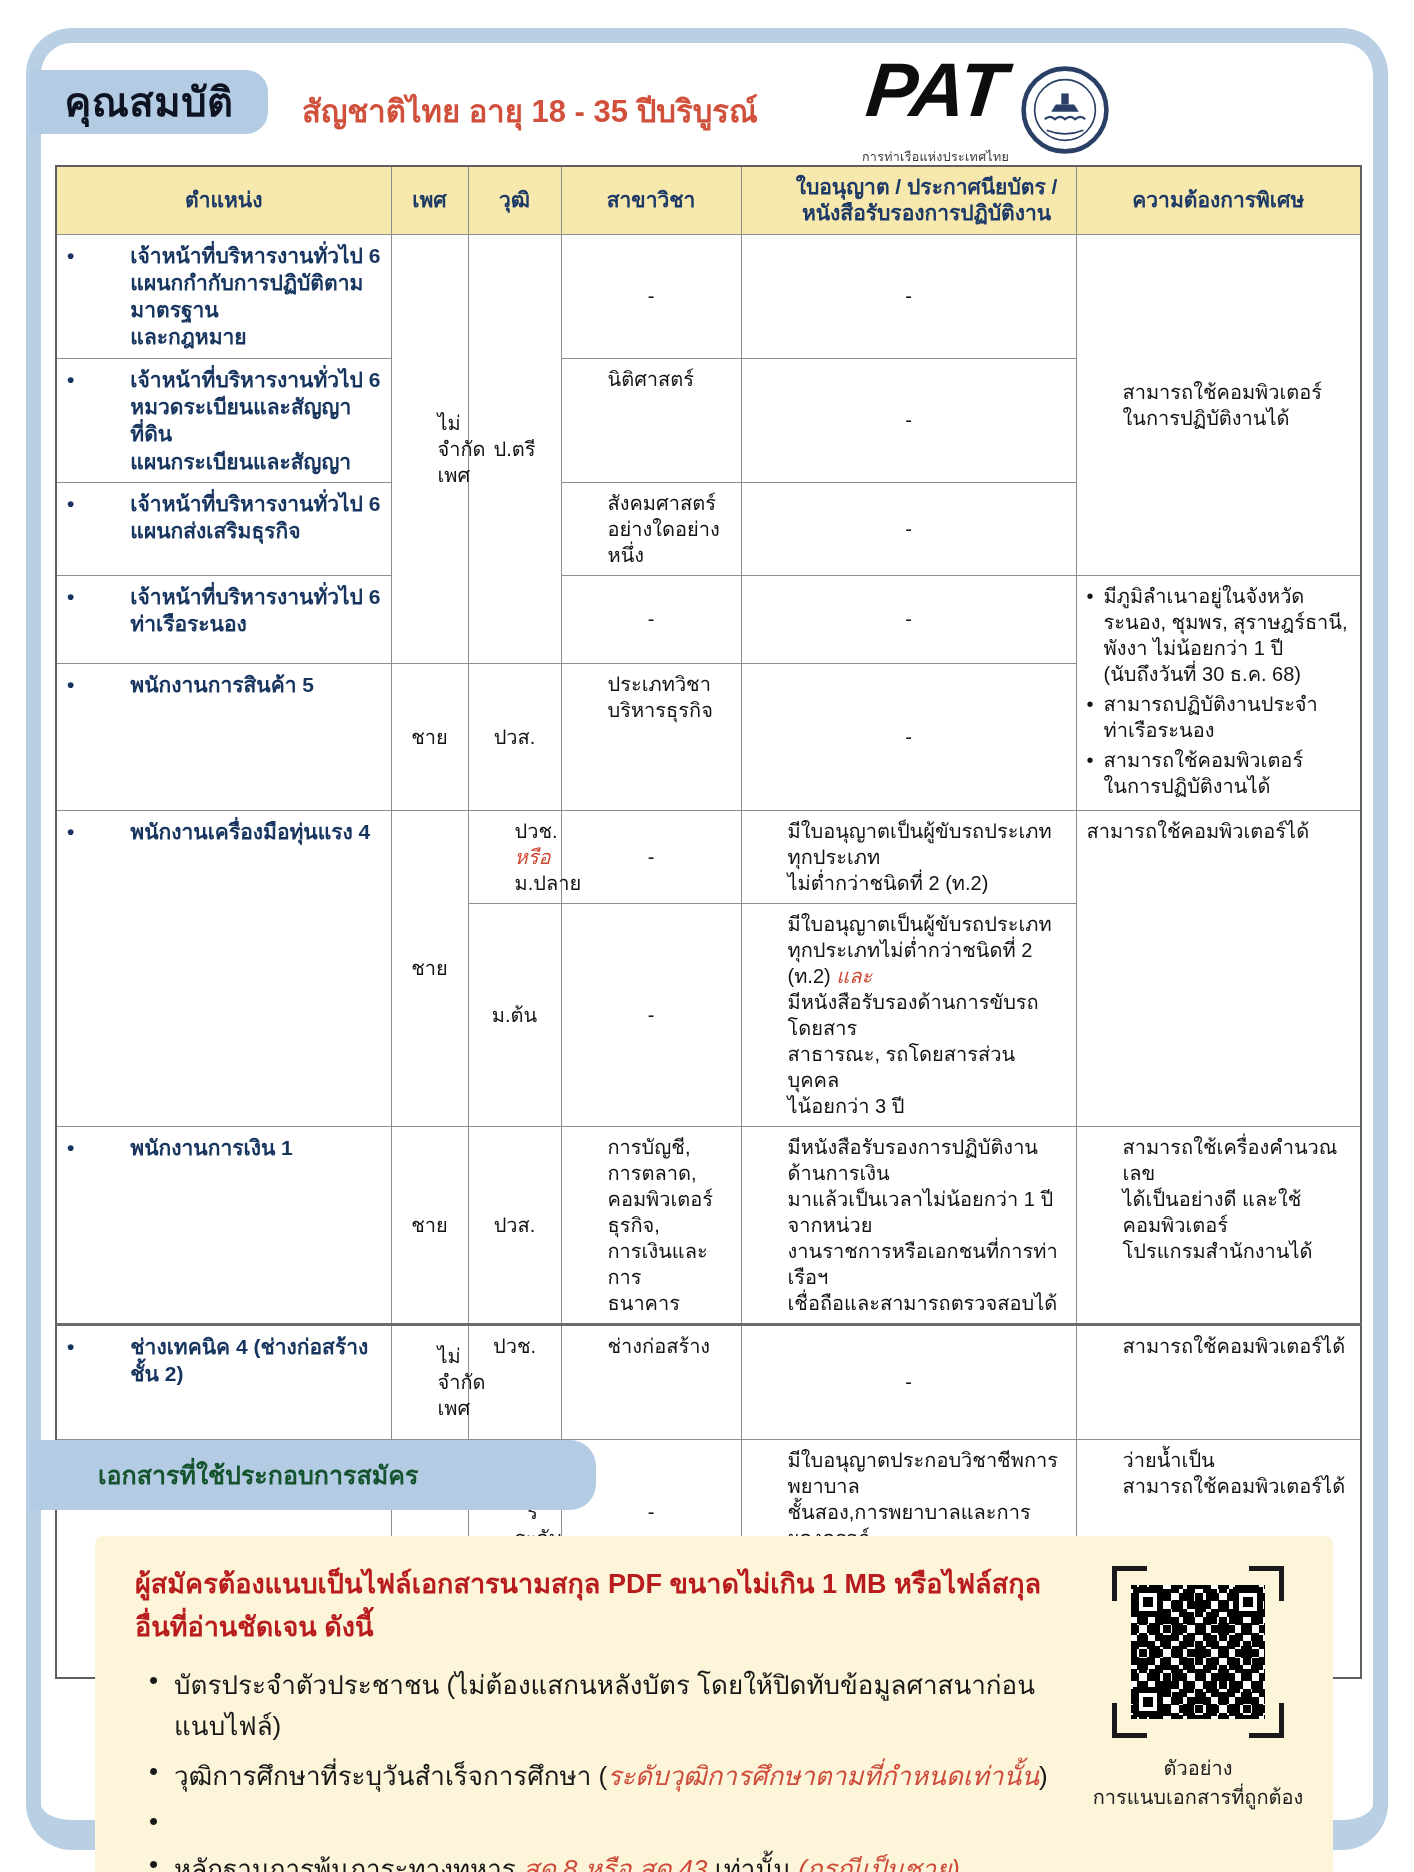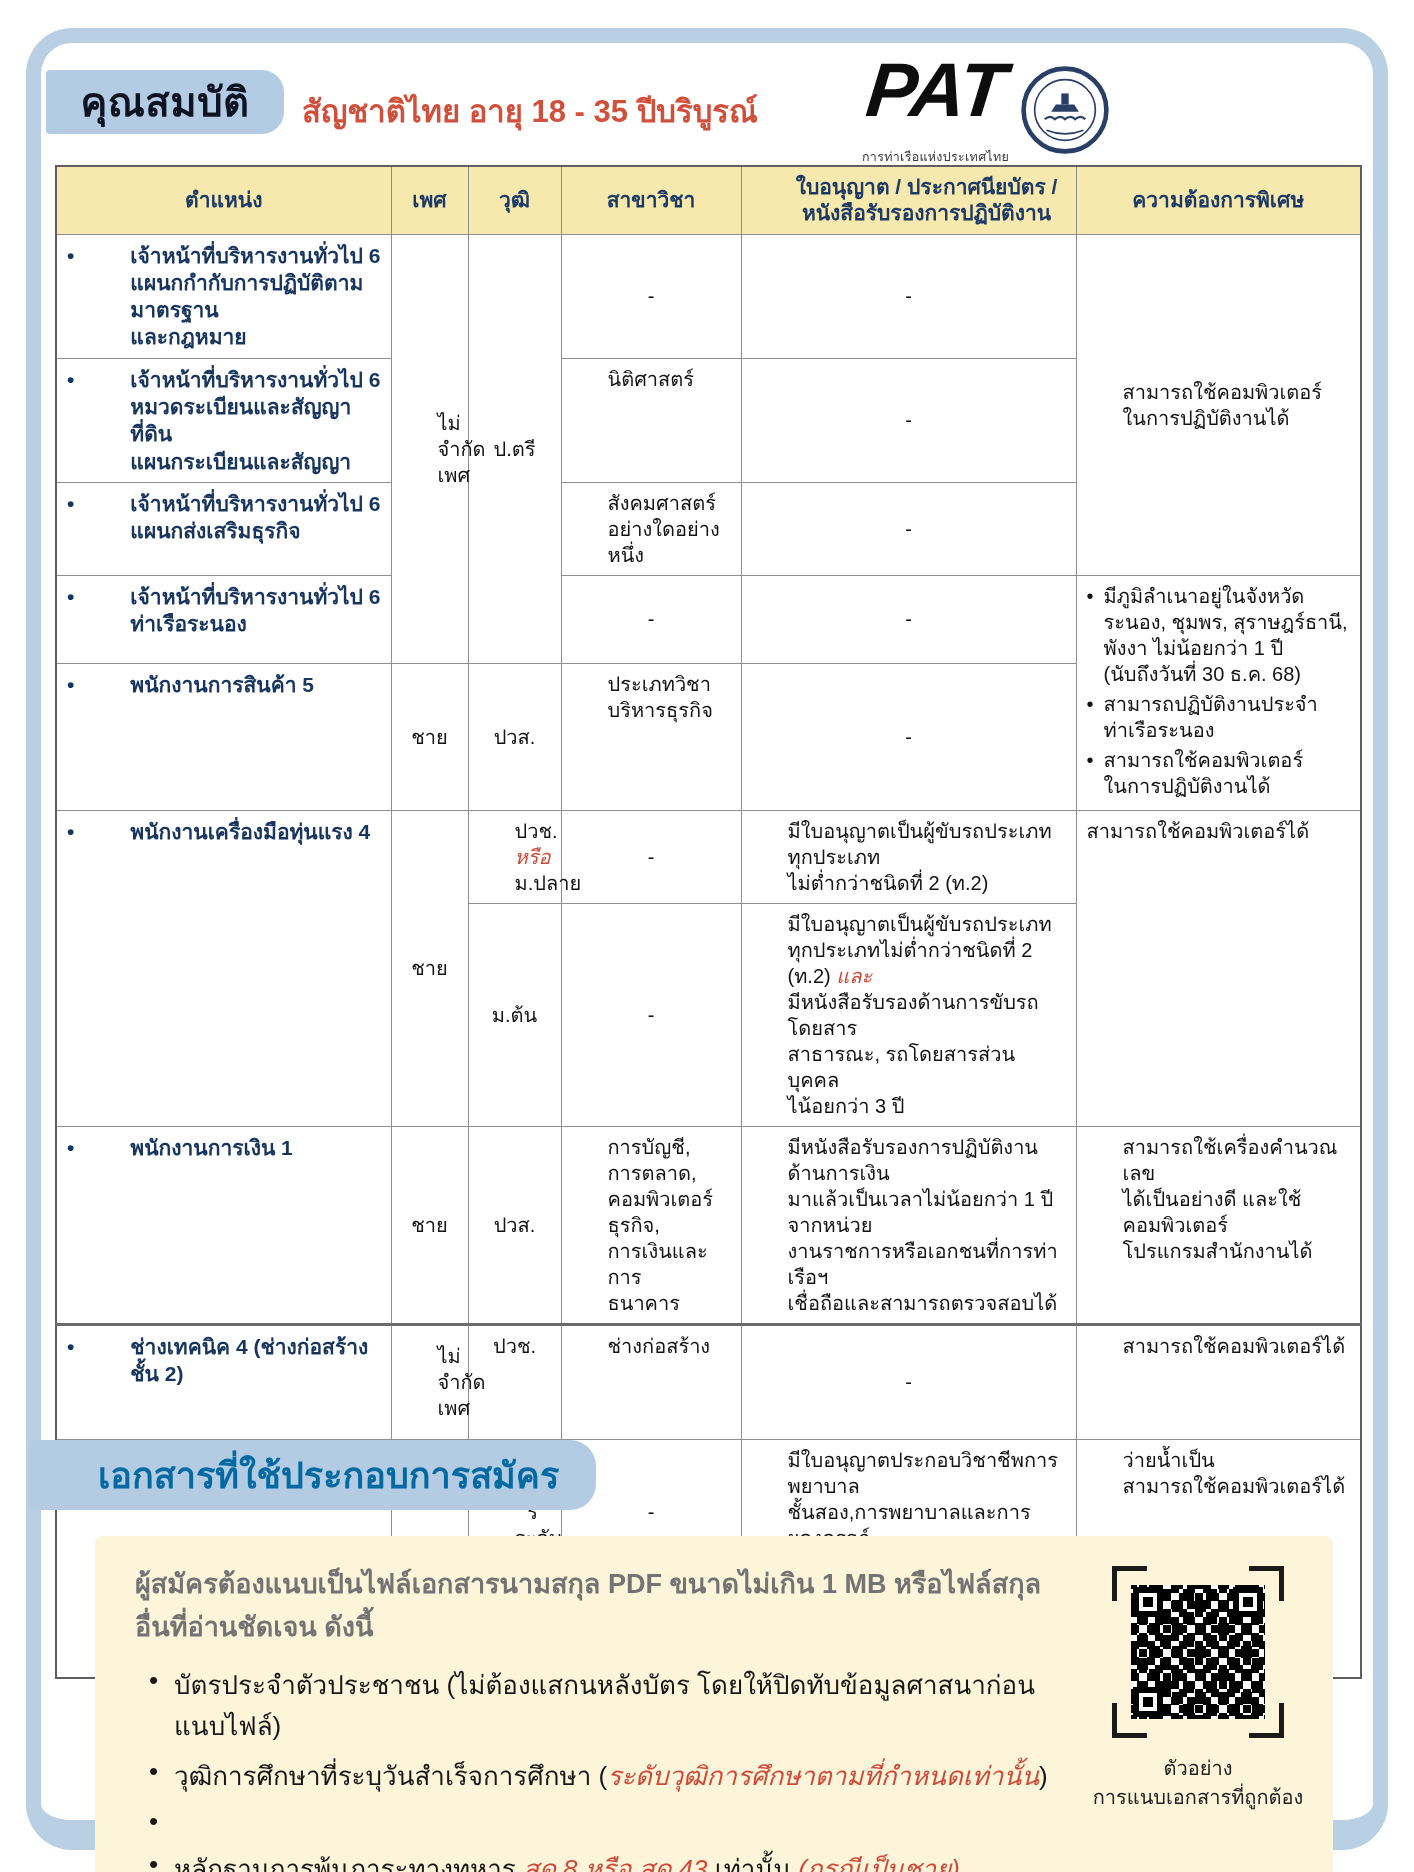--- a/index.html
+++ b/index.html
@@ -9,21 +9,21 @@
     font-family:"Liberation Sans", sans-serif;
     -webkit-font-smoothing:antialiased;
   }
   .frame{
     position:absolute;left:26px;top:28px;right:26px;bottom:22px;
     border:15px solid #b9cfe3;border-bottom-width:30px;
     border-radius:46px;pointer-events:none;z-index:0;
   }
   
   .title-banner{
-    position:absolute;left:46px;top:70px;width:238px;height:64px;
+    position:absolute;left:30px;top:70px;width:238px;height:64px;
     background:#b3cce4;border-radius:4px 22px 22px 4px;
     display:flex;align-items:center;justify-content:center;z-index:2;
   }
   .title-banner .t{font-size:40px;font-weight:800;color:#0e1322;letter-spacing:.5px;}
   .subtitle{
     position:absolute;left:302px;top:86px;z-index:2;
     font-size:31px;font-weight:700;color:#d0503c;
   }
   .logo{
     position:absolute;left:862px;top:52px;z-index:2;
@@ -57,28 +57,28 @@
   
   .b-row{display:flex;margin-bottom:4px;}
   .b-row .dot{margin-right:10px;line-height:1.3;}
   .b-text{white-space:pre-line;}
   
   .docs-banner{
     position:absolute;left:30px;top:1440px;width:566px;height:70px;
     background:#b3cce4;border-radius:4px 26px 26px 4px;
     display:flex;align-items:center;padding-left:68px;z-index:2;box-sizing:border-box;
   }
-  .docs-banner .t{font-size:36px;font-weight:800;color:#0369a1;}
+  .docs-banner .t{font-size:25px;font-weight:800;color:#14532d;}
   .docs-box{
     position:absolute;left:95px;top:1536px;width:1238px;box-sizing:border-box;
     background:#fcf5da;border-radius:8px;padding:26px 26px 26px 40px;
     display:flex;gap:16px;z-index:2;
   }
   .docs-left{flex:1;}
-  .docs-intro{font-size:27px;font-weight:700;color:#737373;margin-bottom:16px;}
+  .docs-intro{font-size:27px;font-weight:700;color:#b91c1c;margin-bottom:16px;}
   .doc-items .b-row{font-size:26px;color:#181818;margin-bottom:9px;}
   .doc-items .dot{margin-right:16px;margin-left:14px;}
   
   .qr-col{width:218px;display:flex;flex-direction:column;align-items:center;padding-top:4px;}
   .qr-frame{position:relative;width:172px;height:172px;}
   .corner{position:absolute;width:30px;height:30px;border:0 solid #1a1a1a;}
   .corner.tl{left:0;top:0;border-left-width:5px;border-top-width:5px;}
   .corner.tr{right:0;top:0;border-right-width:5px;border-top-width:5px;}
   .corner.bl{left:0;bottom:0;border-left-width:5px;border-bottom-width:5px;}
   .corner.br{right:0;bottom:0;border-right-width:5px;border-bottom-width:5px;}

